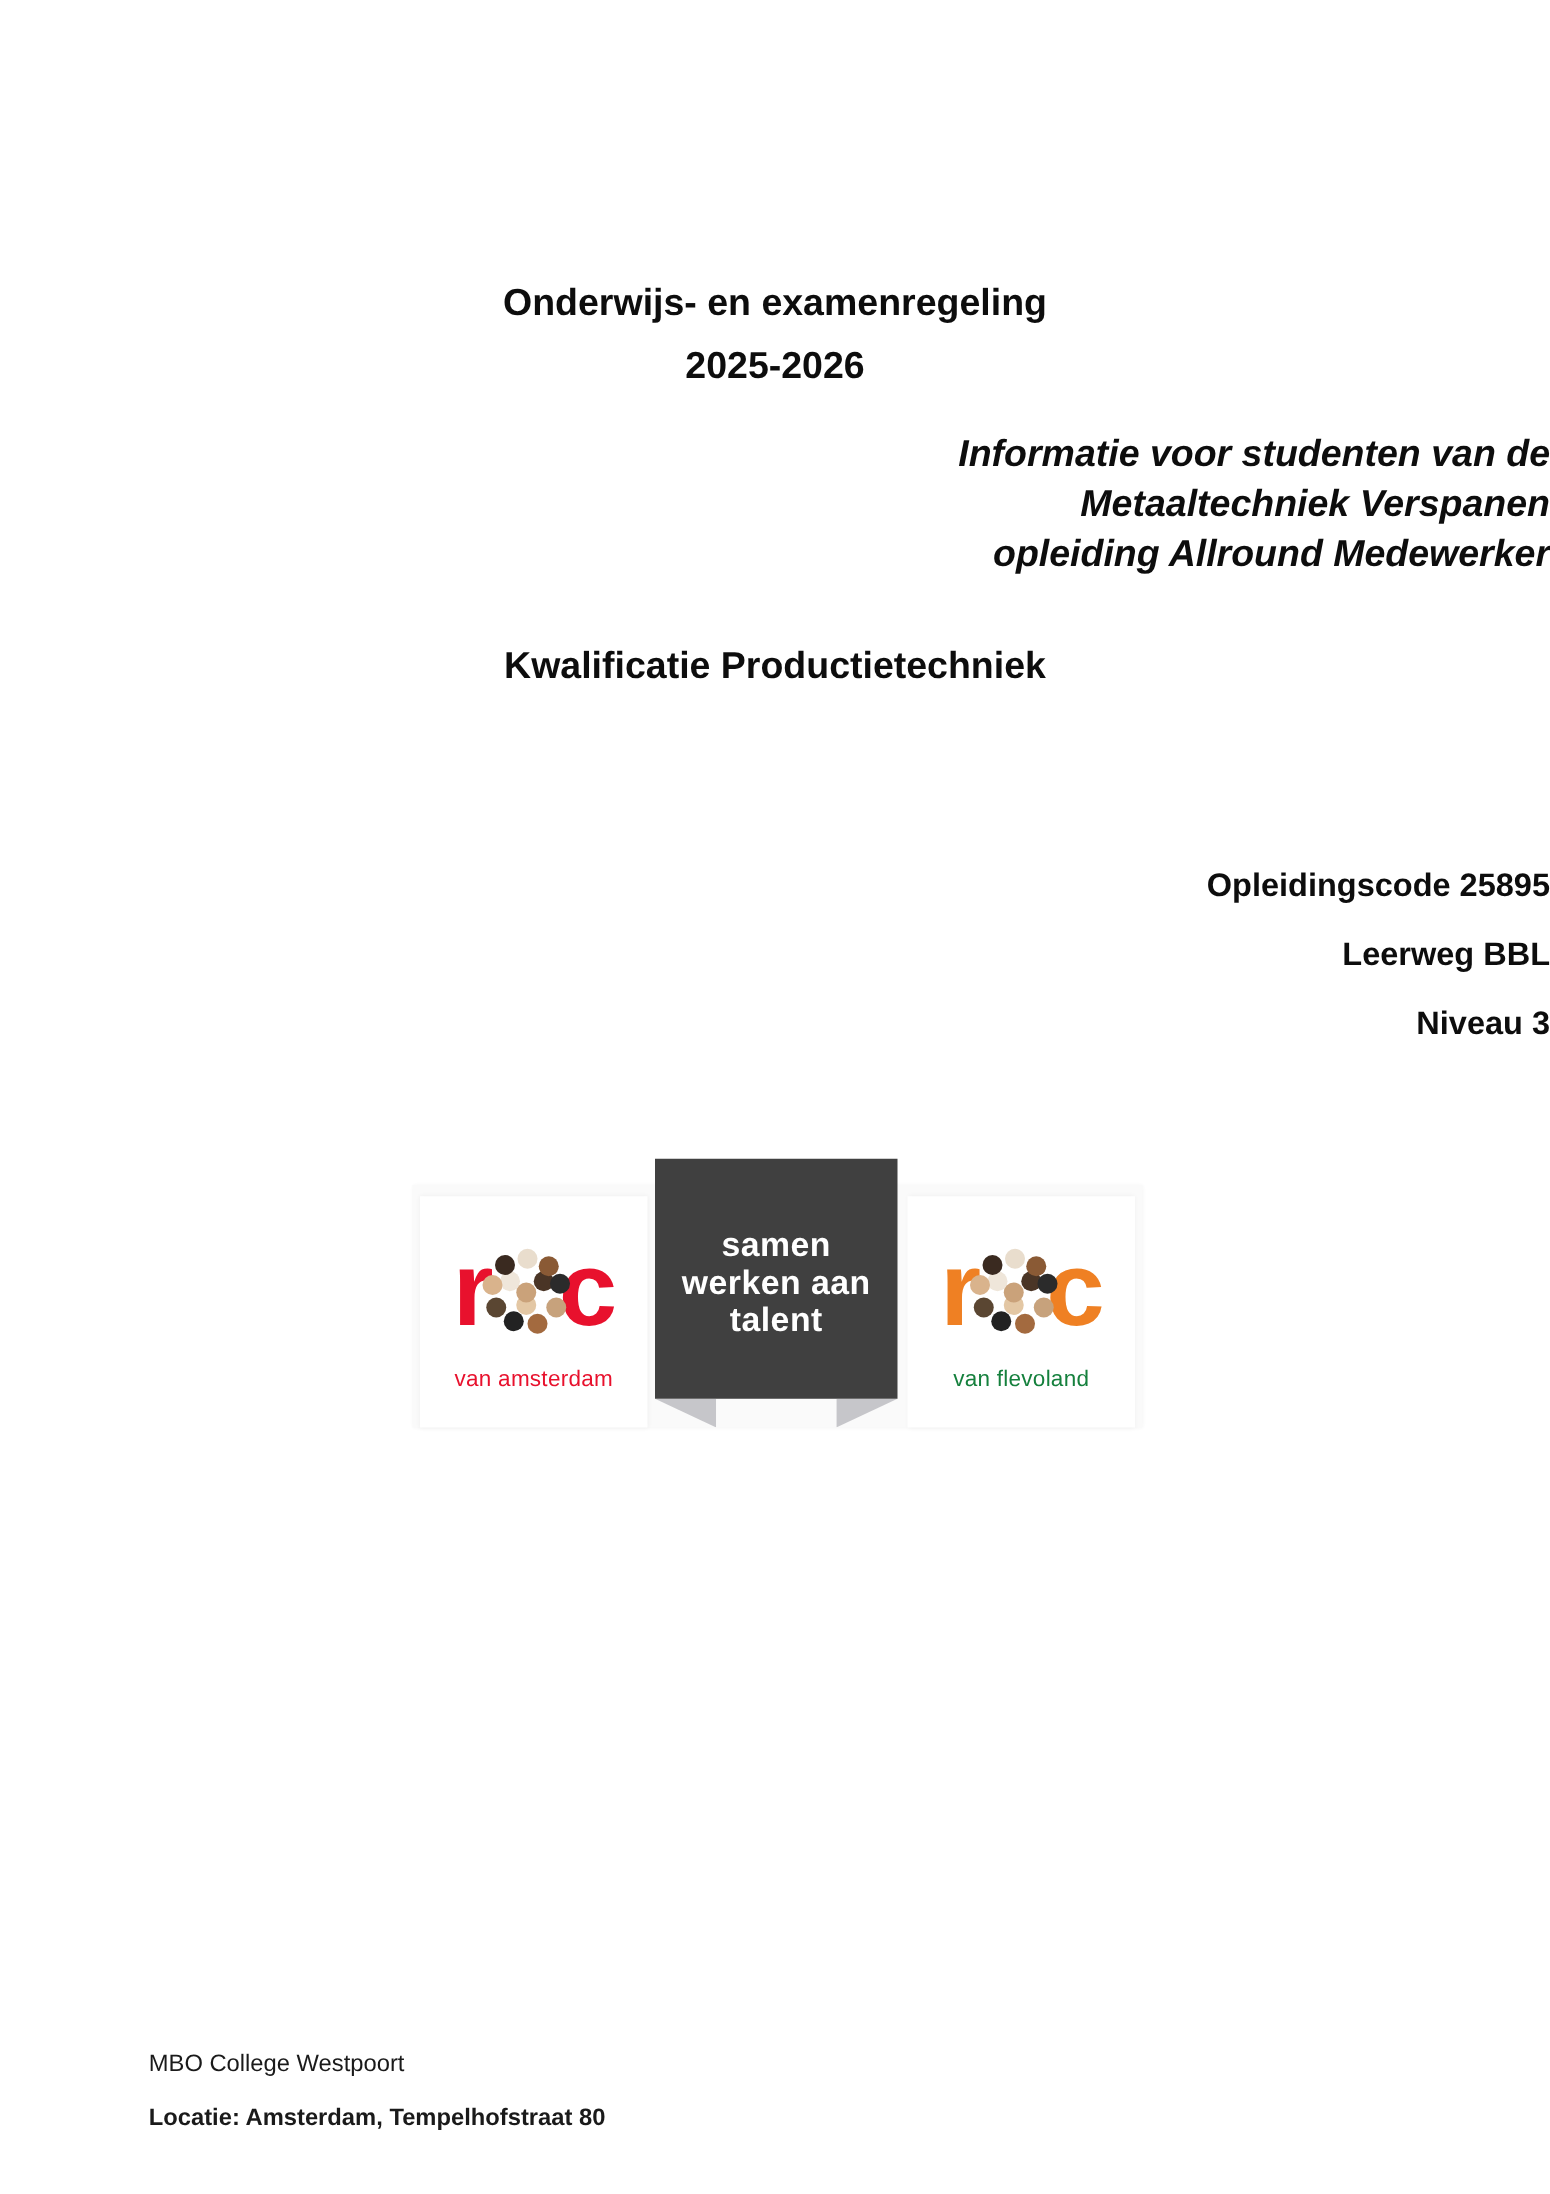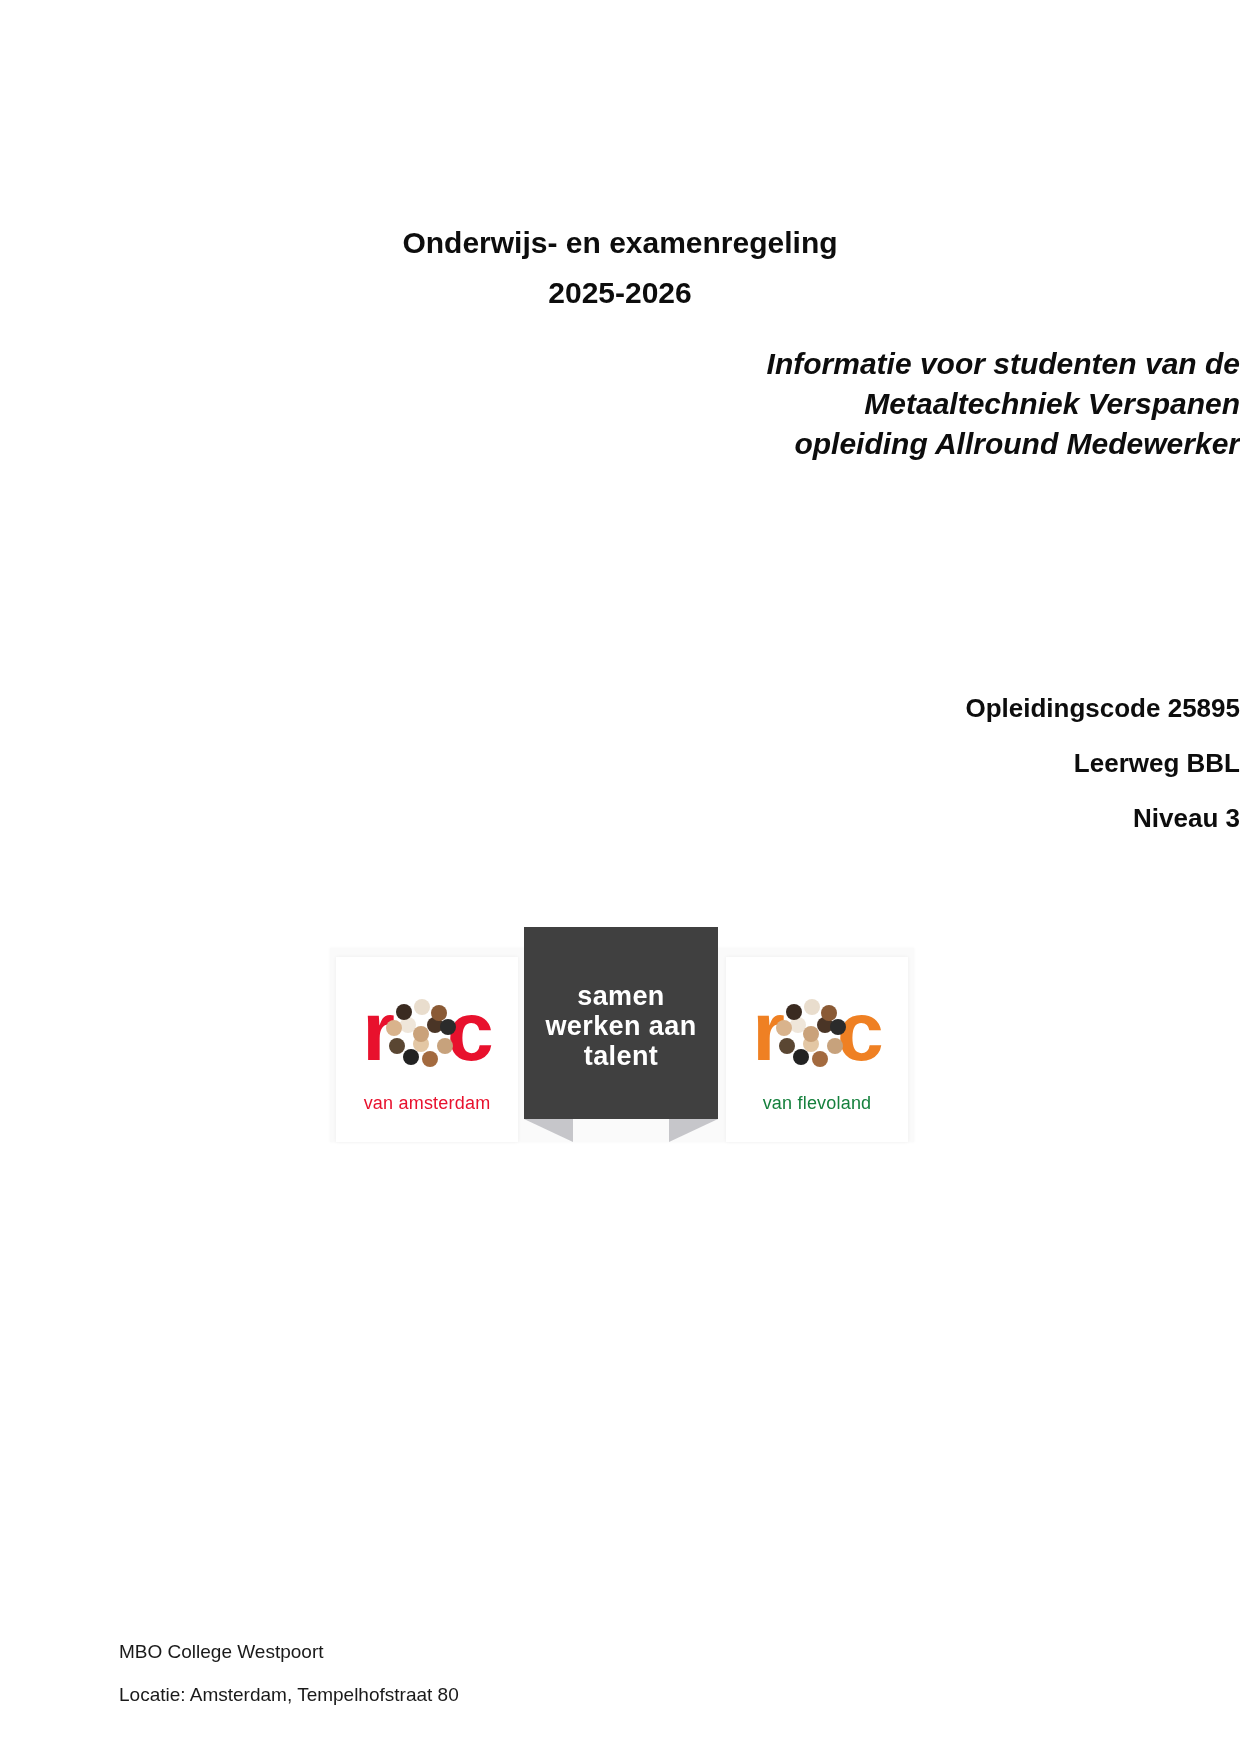--- a/index.html
+++ b/index.html
@@ -164,38 +164,39 @@
   .ribbon-fold.fold-right { left: 669px; clip-path: polygon(0 0, 100% 0, 0 100%); }
 
   
   .footer-line {
     position: absolute;
     left: 119px;
     font-size: 19px;
     color: #1a1a1a;
   }
   .footer-1 { top: 1641px; }
-  .footer-2 { top: 1684px; }
+  .footer-2 { top: 1684px; font-weight: bold; }
 </style>
 </head>
 <body>
 
 <div class="page">
 
   <div class="title-block">
     <div>Onderwijs- en examenregeling</div>
     <div>2025-2026</div>
   </div>
 
   <div class="subtitle-block">
     <div>Informatie voor studenten van de</div>
     <div>Metaaltechniek Verspanen</div>
     <div>opleiding Allround Medewerker</div>
   </div>
 
+  <div class="qualification-line">Kwalificatie Productietechniek</div>
 
   <div class="spec-line spec-code">Opleidingscode 25895</div>
   <div class="spec-line spec-leerweg">Leerweg BBL</div>
   <div class="spec-line spec-niveau">Niveau 3</div>
 
   <div class="banner-band"></div>
 
   <div class="logo-card left">
     <div class="roc-logo">
       <span class="roc-letter r">r</span>

